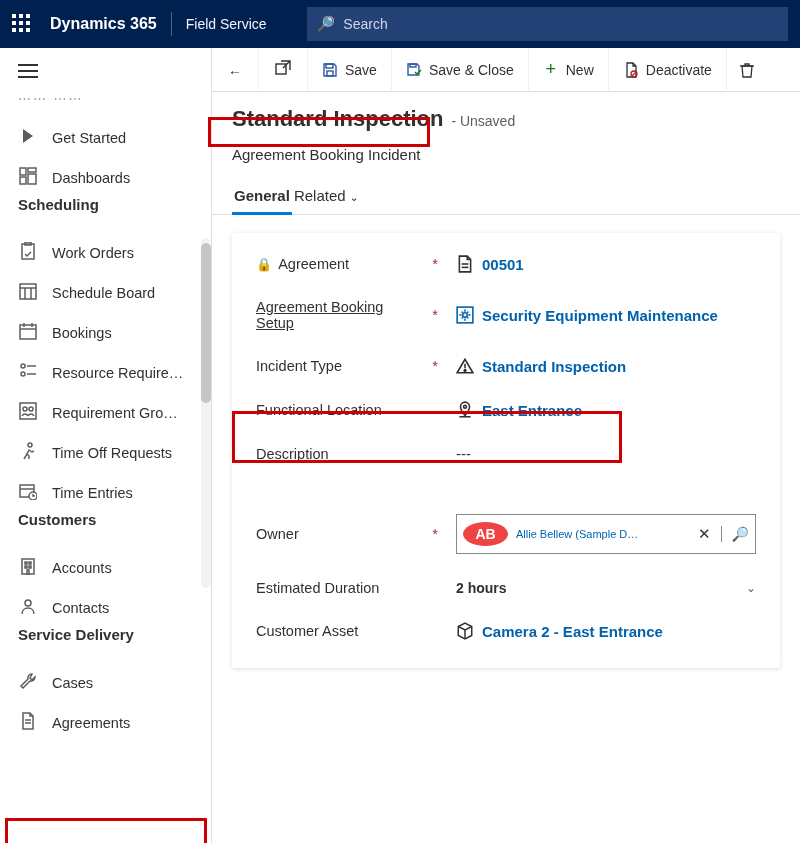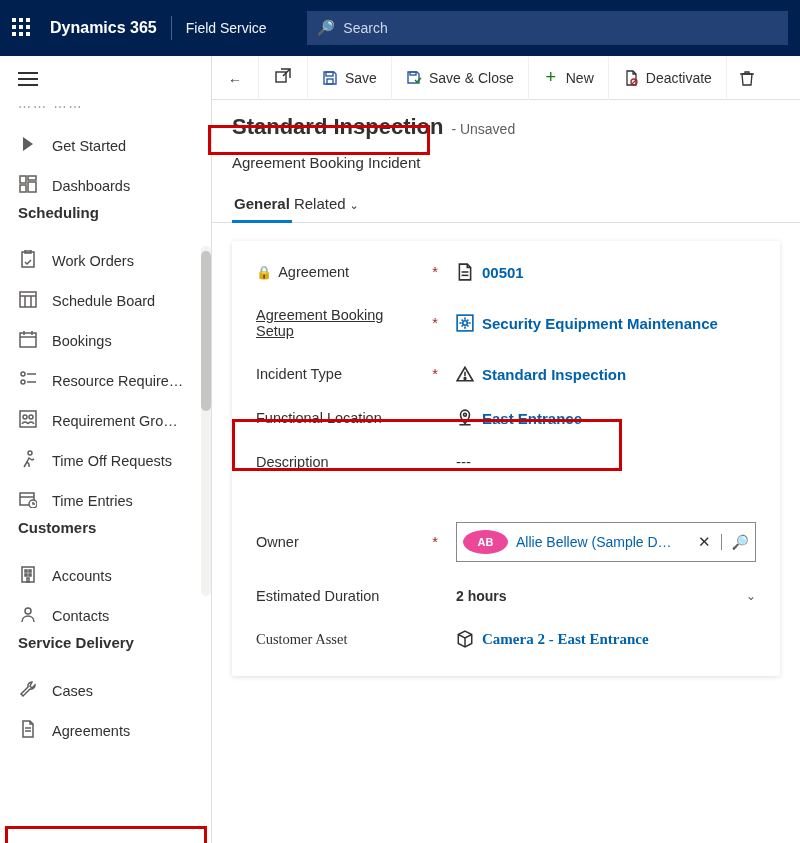--- a/index.html
+++ b/index.html
@@ -7,21 +7,21 @@
     font-family: "Segoe UI", -apple-system, sans-serif;
     font-size: 14px;
     color: #323130;
     width: 800px;
     height: 843px;
     overflow: hidden;
     background: #fff;
   }
   
   .topbar {
-    height: 56px;
+    height: 48px;
     background: #002050;
     color: #fff;
     display: flex;
     align-items: center;
     padding: 16px 12px;
   }
   .waffle {
     width: 20px; height: 20px;
     display: grid;
     grid-template-columns: repeat(3, 4px);
@@ -177,25 +177,25 @@
     padding: 4px 6px;
     width: 300px;
     height: 40px;
   }
   .owner-chip {
     display:flex; align-items:center; gap:8px;
     flex:1;
   }
   .avatar {
     width: 45px; height: 24px; border-radius: 50%;
-    background: #ec4899;
-    color:#fff; font-size: 11px; font-weight:600;
+    background: #ef4444;
+    color:#fff; font-size: 14px; font-weight:600;
     display:flex; align-items:center; justify-content:center;
   }
-  .owner-name { color: #0062ad; font-size:14px; overflow:hidden; text-overflow:ellipsis; white-space:nowrap; max-width: 170px; }
+  .owner-name { color: #0062ad; font-size:11px; overflow:hidden; text-overflow:ellipsis; white-space:nowrap; max-width: 170px; }
   .owner-x { padding: 0 10px; cursor:pointer; font-size:15px; color:#323130; }
   .owner-search { border-left:1px solid #8a8886; padding: 0 0 0 10px; cursor:pointer; color:#323130; }
   .owner-search span { transform: scaleX(-1); display:inline-block; }
 
   .duration-row { display:flex; justify-content:space-between; align-items:center; width:300px; }
   .chev-down { font-size: 12px; color:#605e5c; }
 </style>
 </head>
 <body>
 
@@ -553,21 +553,21 @@
       <div class="form-row">
         <div class="form-label">
           <span>Estimated Duration</span>
         </div>
         <div class="duration-row">
           <span style="font-weight:600;">2 hours</span>
           <span class="chev-down">⌄</span>
         </div>
       </div>
 
-      <div class="form-row" style="margin-bottom:0;font-family:Liberation Serif, serif;">
+      <div class="form-row" style="margin-bottom:0;">
         <div class="form-label">
           <span>Customer Asset</span>
         </div>
         <div class="form-value">
           <span class="val-icon">
             <svg viewBox="0 0 16 16" fill="none" stroke="#323130" stroke-width="1.3">
                 <path d="M8 1l6 3v8l-6 3-6-3V4z"></path>
                 <path d="M2 4l6 3 6-3"></path>
                 <path d="M8 7v8"></path>
               </svg>

